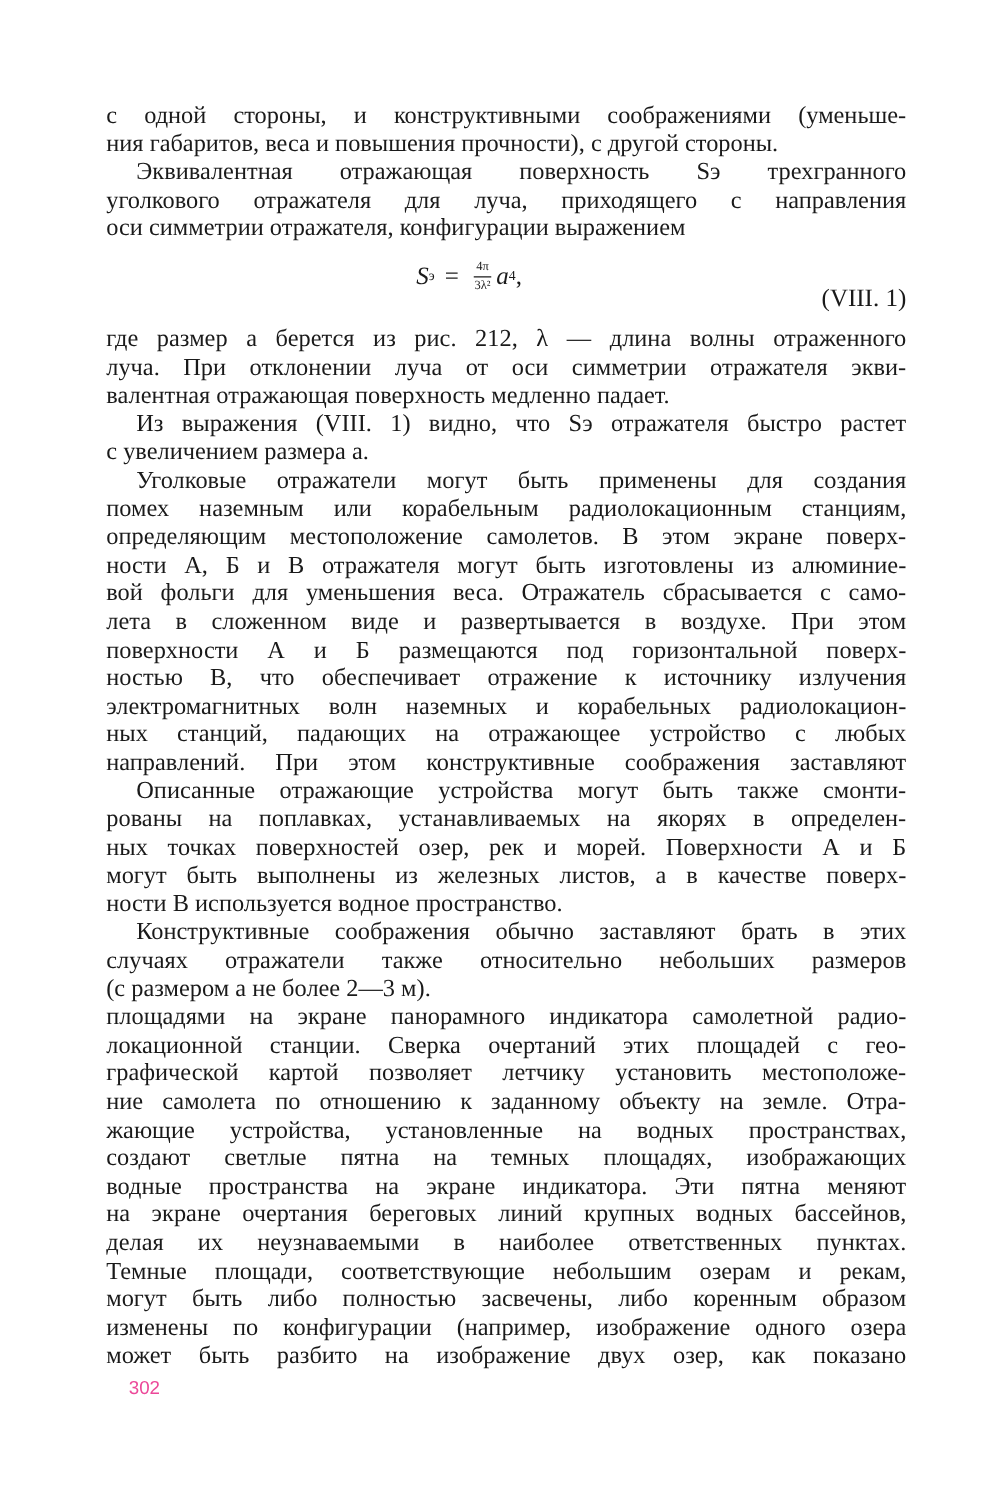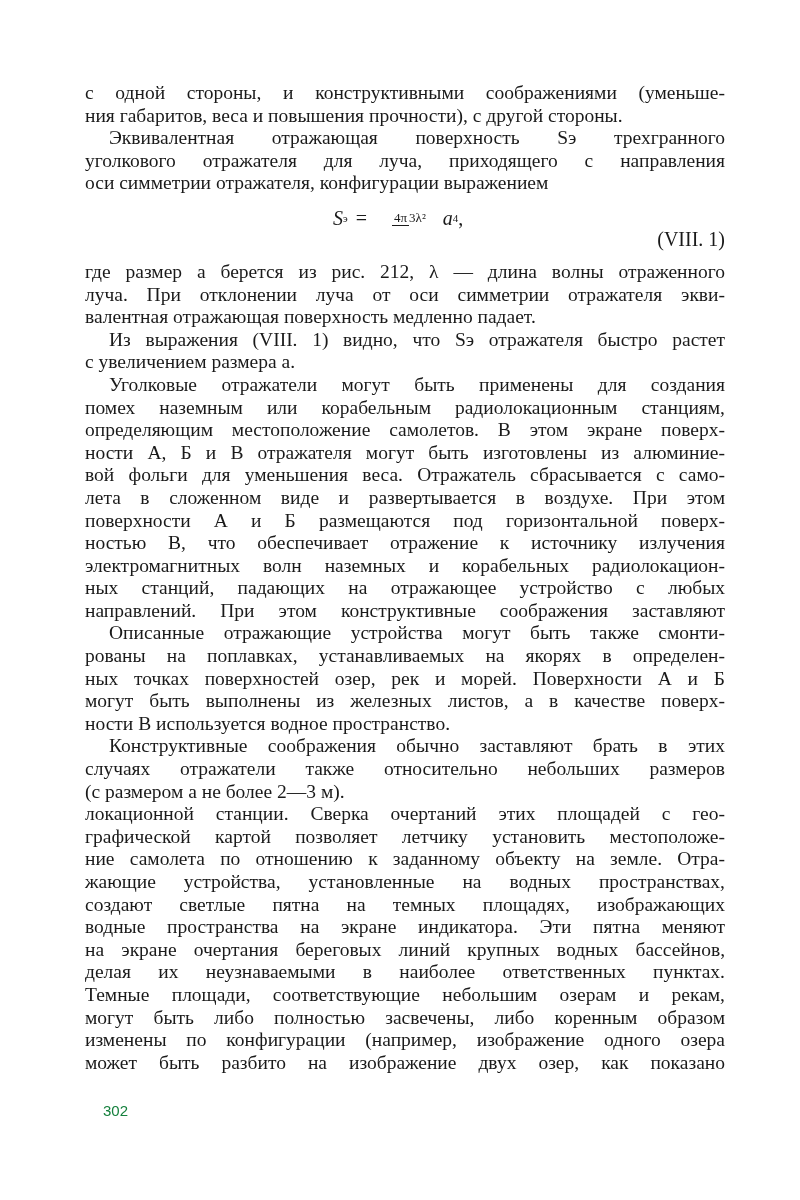--- a/index.html
+++ b/index.html
@@ -12,27 +12,27 @@
   .ln { display: block; white-space: nowrap; text-align: justify; text-align-last: justify; height: 22.6px; }
   .ln.last { text-align-last: left; }
   .ln.ind { padding-left: 24px; }
   .formula {
     position: relative; height: 56px; margin: 2px 0 8px 0;
   }
   .formula .expr {
     position: absolute; left: 248px; top: 10px; font-size: 20px; font-style: italic;
     display: flex; align-items: center;
   }
-  .frac { display: inline-flex; flex-direction: row; align-items: center; font-size: 13px; font-style: normal; margin: 0 17px; line-height: 14px; }
+  .frac { display: inline-flex; flex-direction: column; align-items: center; font-size: 10px; font-style: normal; margin: 0 4px; line-height: 14px; }
   .frac .num { border-bottom: 1px solid #1a1a1a; padding: 0 2px; }
   .formula .eqnum { position: absolute; right: 0; top: 31px; font-size: 20px; }
   sub, sup { font-size: 11px; font-style: normal; }
   .pageno {
     position: absolute; left: 103px; top: 1102px;
-    font-family: "Liberation Sans", "DejaVu Sans", sans-serif; font-size: 15px; color: #15803d;
+    font-family: "Liberation Sans", "DejaVu Sans", sans-serif; font-size: 15px; color: #ec4899;
   }
 </style>
 </head>
 <body>
 
 <div class="page">
   <div id="para-before">
       <div>
         <span class="ln">с одной стороны, и конструктивными соображениями (уменьше-</span>
         <span class="ln last">ния габаритов, веса и повышения прочности), с другой стороны.</span>
@@ -89,20 +89,21 @@
         <span class="ln">ных точках поверхностей озер, рек и морей. Поверхности А и Б</span>
         <span class="ln">могут быть выполнены из железных листов, а в качестве поверх-</span>
         <span class="ln last">ности В используется водное пространство.</span>
       </div>
       <div>
         <span class="ln ind">Конструктивные соображения обычно заставляют брать в этих</span>
         <span class="ln">случаях отражатели также относительно небольших размеров</span>
         <span class="ln last">(с размером a не более 2—3 м).</span>
       </div>
       <div>
+        <span class="ln">площадями на экране панорамного индикатора самолетной радио-</span>
         <span class="ln">локационной станции. Сверка очертаний этих площадей с гео-</span>
         <span class="ln">графической картой позволяет летчику установить местоположе-</span>
         <span class="ln">ние самолета по отношению к заданному объекту на земле. Отра-</span>
         <span class="ln">жающие устройства, установленные на водных пространствах,</span>
         <span class="ln">создают светлые пятна на темных площадях, изображающих</span>
         <span class="ln">водные пространства на экране индикатора. Эти пятна меняют</span>
         <span class="ln">на экране очертания береговых линий крупных водных бассейнов,</span>
         <span class="ln">делая их неузнаваемыми в наиболее ответственных пунктах.</span>
         <span class="ln">Темные площади, соответствующие небольшим озерам и рекам,</span>
         <span class="ln">могут быть либо полностью засвечены, либо коренным образом</span>

